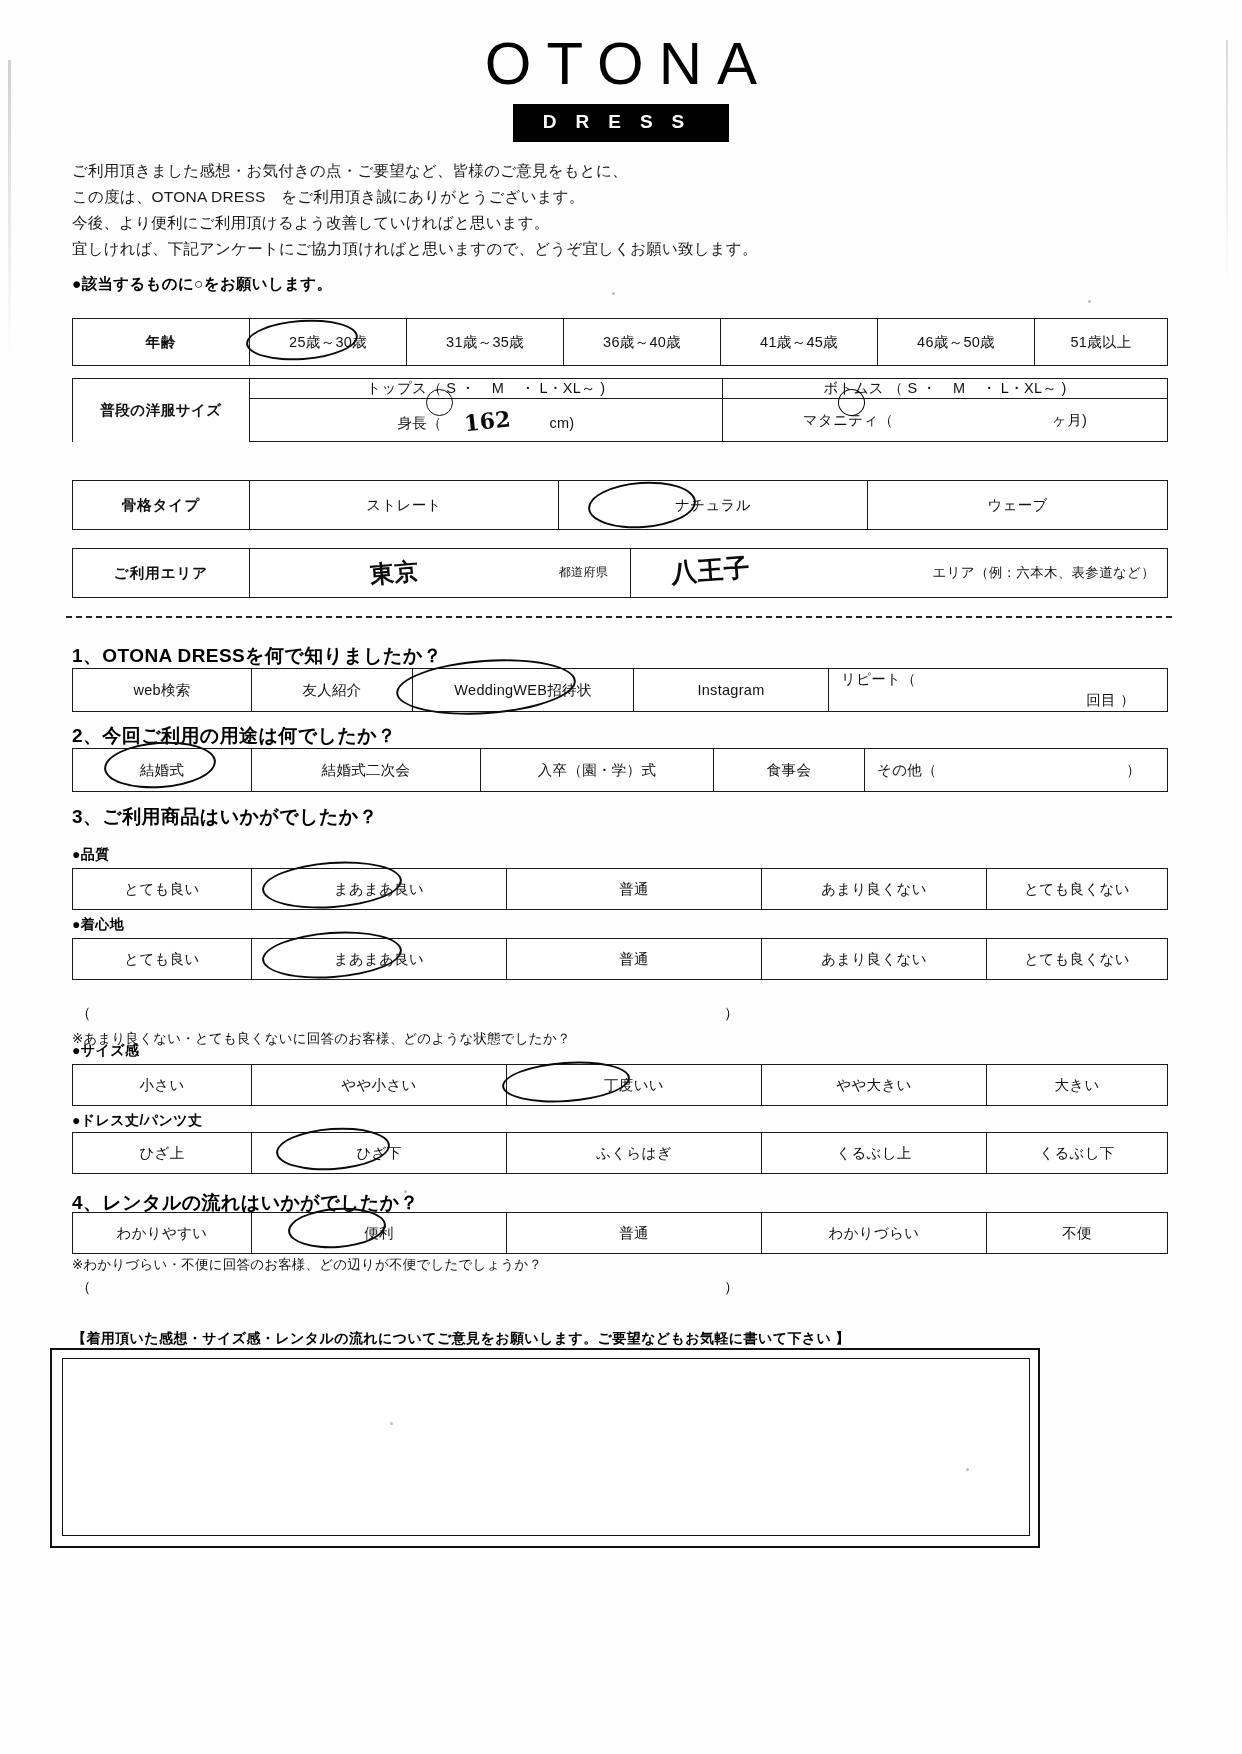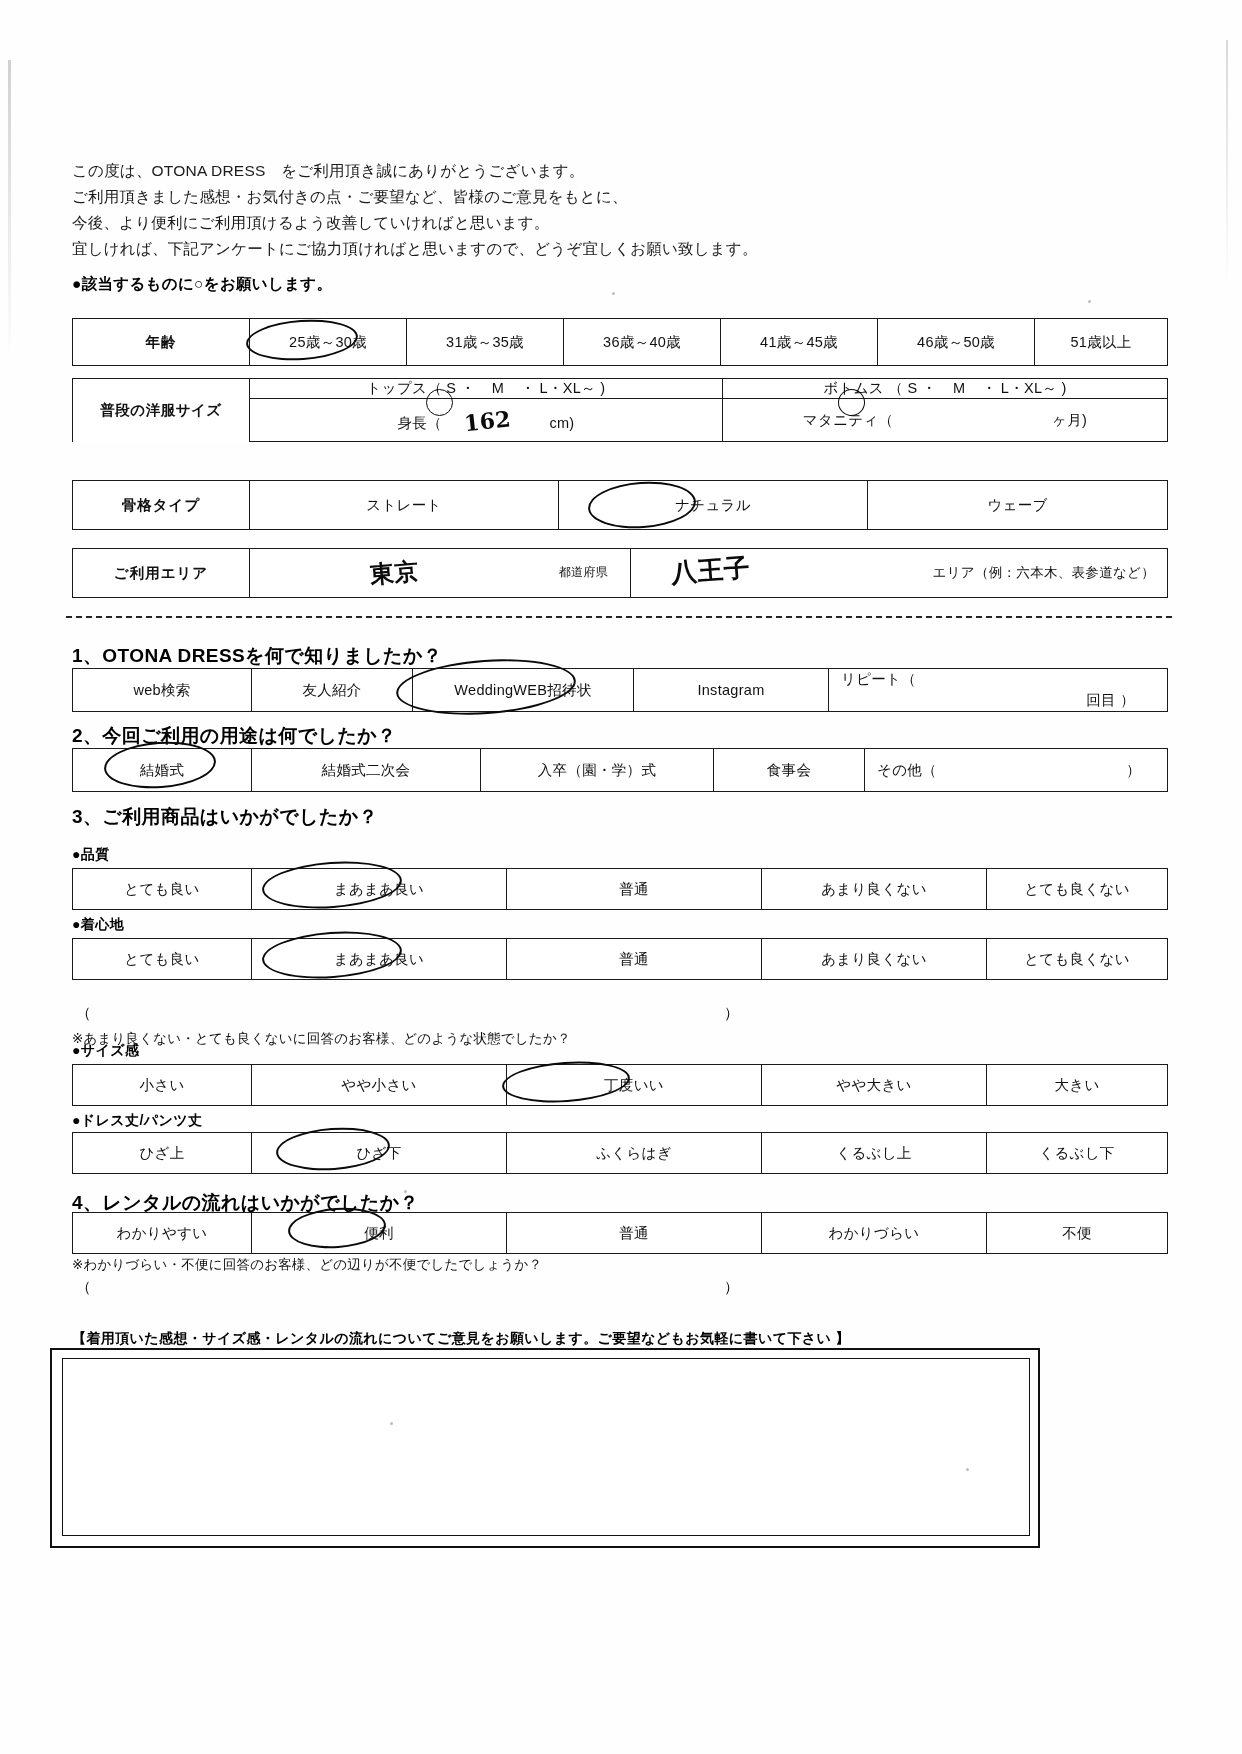--- a/index.html
+++ b/index.html
@@ -182,24 +182,28 @@
   }
 </style>
 </head>
 <body>
 
 <div class="page">
 
   <div class="scan-edge-left"></div>
   <div class="scan-edge-right"></div>
 
+  <div class="logo-block">
+    <div class="logo-otona">OTONA</div>
+    <div class="logo-dress-bar">DRESS</div>
+  </div>
 
   <div class="intro">
+    <div>ご利用頂きました感想・お気付きの点・ご要望など、皆様のご意見をもとに、</div>
     <div>この度は、OTONA DRESS　をご利用頂き誠にありがとうございます。</div>
-    <div>ご利用頂きました感想・お気付きの点・ご要望など、皆様のご意見をもとに、</div>
     <div>今後、より便利にご利用頂けるよう改善していければと思います。</div>
     <div>宜しければ、下記アンケートにご協力頂ければと思いますので、どうぞ宜しくお願い致します。</div>
   </div>
 
   <div class="section-lead" style="left:72px; top:274px;">●該当するものに○をお願いします。</div>
 
   <table class="tbl" style="left:72px; top:318px; width:1096px;">
     <tbody>
         <tr>
       <td class="lbl" style="width:168px; height:46px;">年齢</td>

